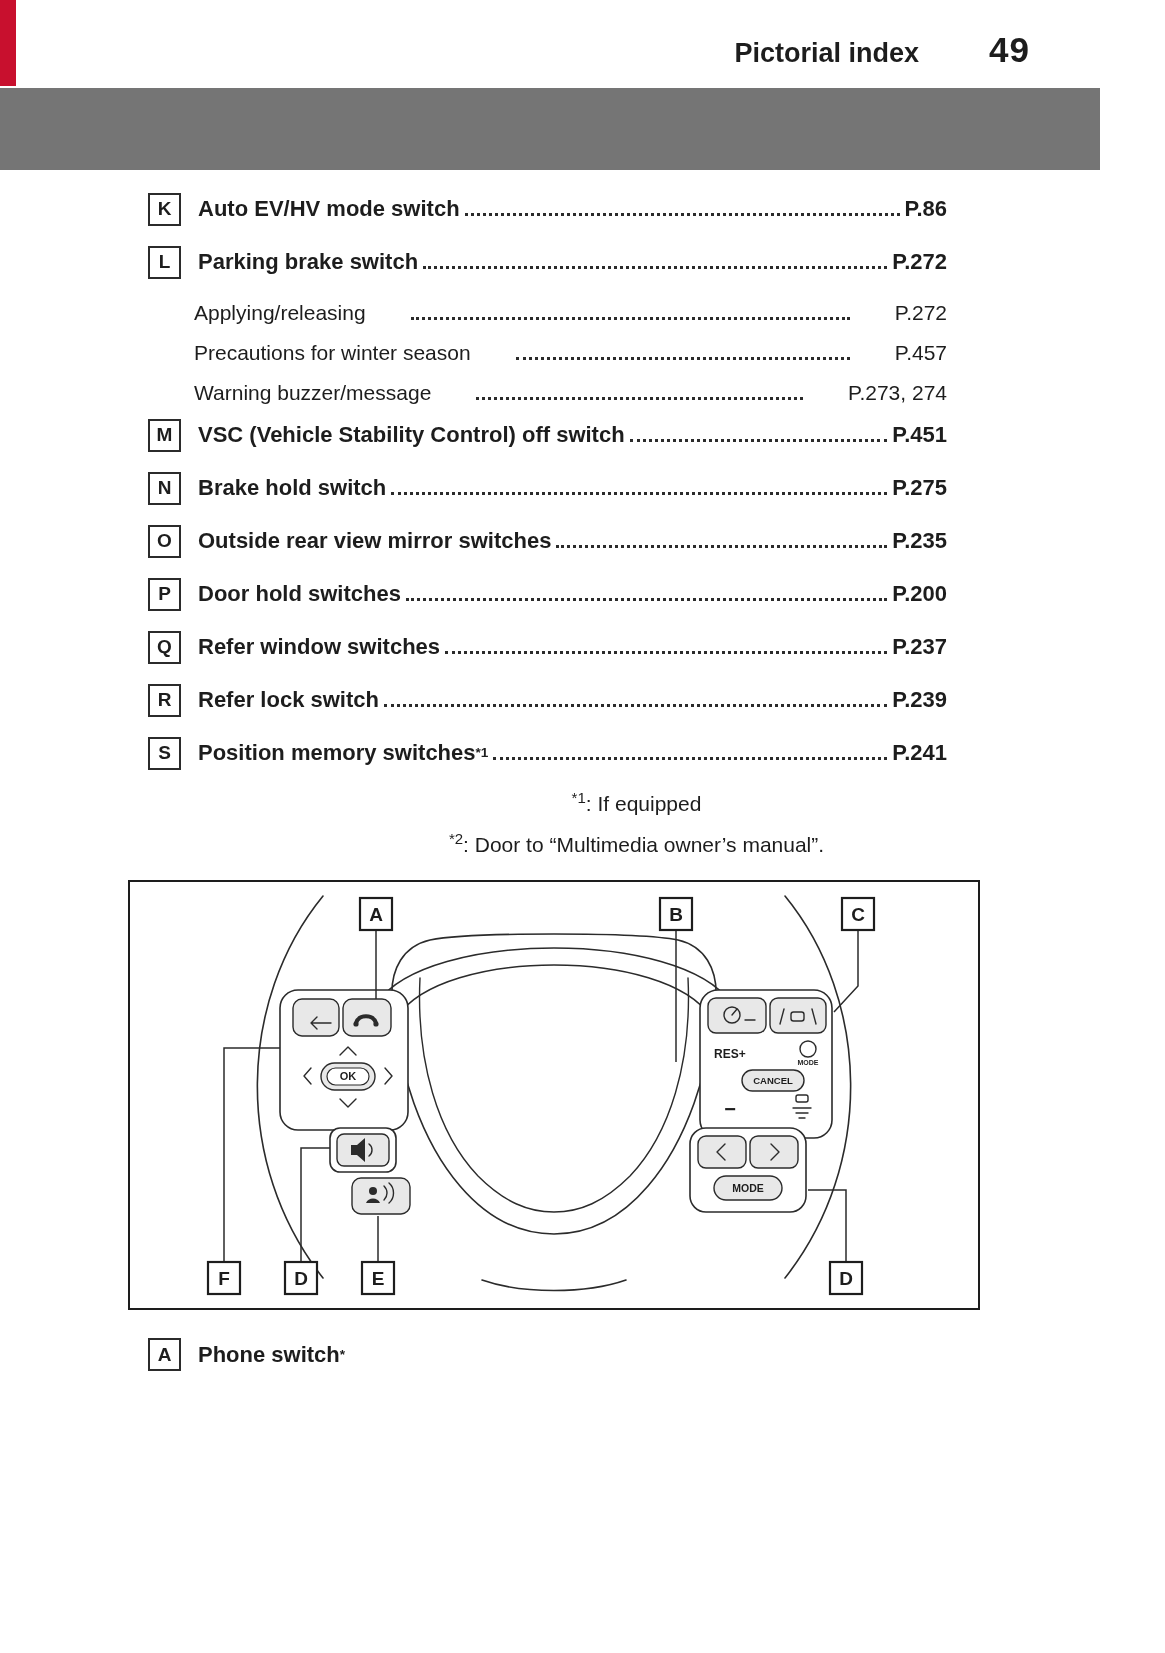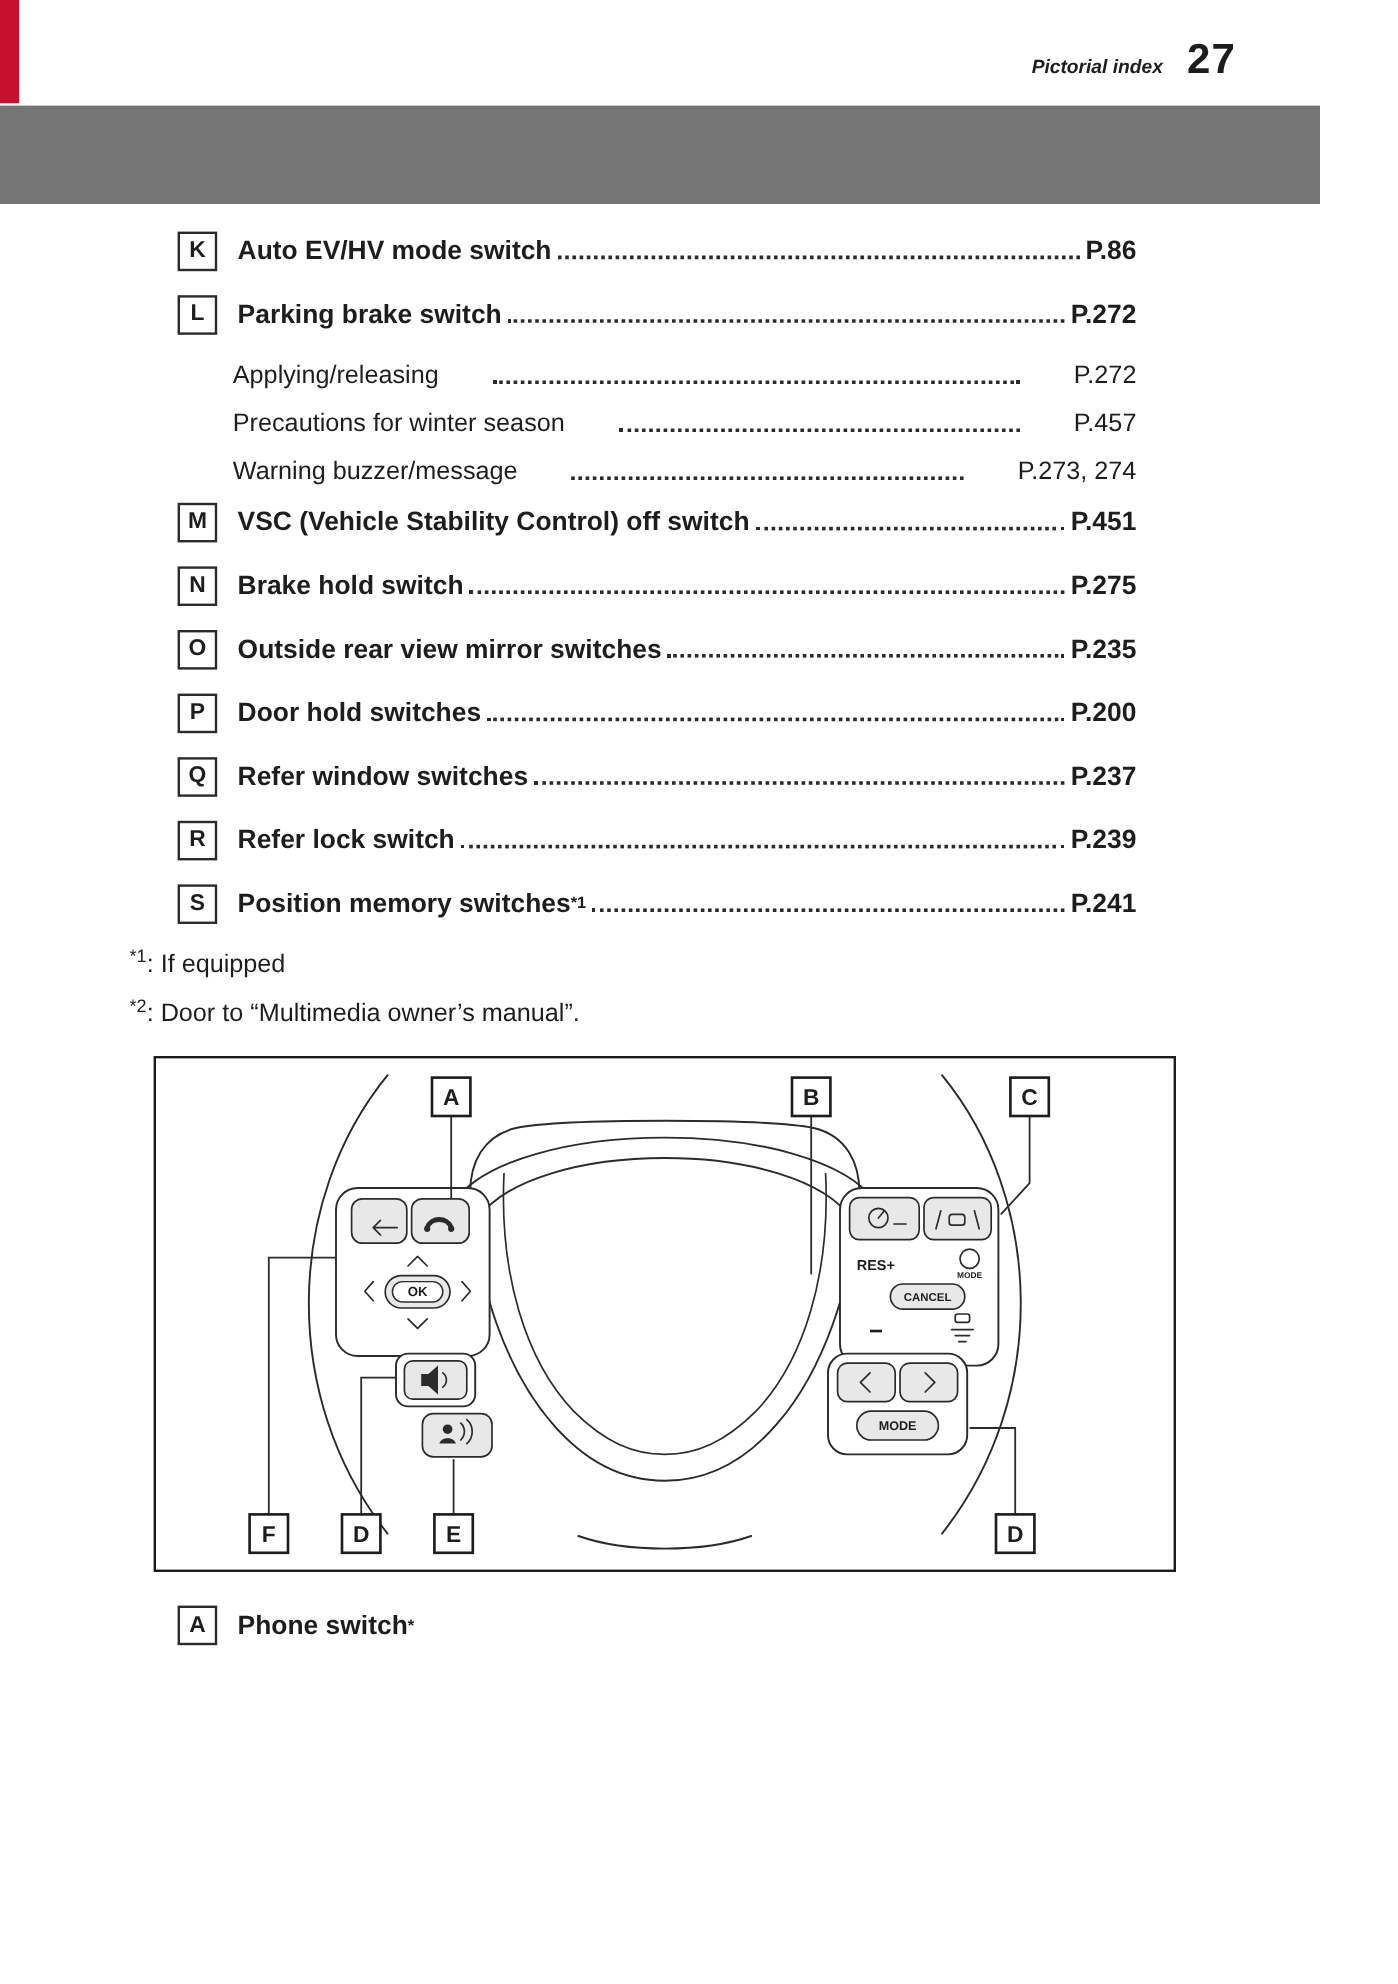--- a/index.html
+++ b/index.html
@@ -4,41 +4,41 @@
 <style>
   html,body{margin:0;padding:0;background:#ffffff;}
   .page{
     width:1165px;height:1653px;position:relative;overflow:hidden;
     background:#ffffff;color:#1d1d1d;
     font-family:"Liberation Sans",sans-serif;
   }
   
   .header{height:88px;display:flex;justify-content:flex-end;align-items:baseline;
     padding:30px 135px 0 0;box-sizing:border-box;}
-  .header-title{font-size:16px;font-weight:bold;margin-right:20px;font-style:italic;}
+  .header-title{font-size:27px;font-weight:bold;margin-right:70px;}
   .page-num{font-size:35px;font-weight:bold;letter-spacing:1px;}
   .spine-tab{position:absolute;left:0;top:0;width:16px;height:86px;background:#c8102e;}
   .section-band{width:1100px;height:82px;background:#757575;}
   
   .index{margin:22px 218px 0 148px;}
   .row{display:flex;align-items:center;}
   .row.main{margin-bottom:19px;font-weight:bold;font-size:22px;line-height:34px;}
   .row.sub{margin:0 0 10px 46px;font-size:21px;line-height:30px;font-weight:normal;gap:40px;}
   .letterbox{width:29px;height:29px;border:2px solid #2b2b2b;display:flex;align-items:center;
     justify-content:center;font-size:19px;font-weight:bold;margin-right:17px;flex:0 0 auto;
     box-sizing:content-box;background:#fff;}
   .lbl{white-space:nowrap;}
   .leader{flex:1;border-bottom:3px dotted #2b2b2b;margin:0 5px;min-width:28px;
     transform:translateY(5px);}
   .pageno{white-space:nowrap;font-weight:bold;font-size:22px;}
   .row.sub .pageno{font-weight:normal;font-size:21px;}
   sup.mark{font-size:0.62em;vertical-align:super;line-height:0;}
   
   .footnotes{margin:18px 0 0 108px;font-size:21px;}
-  .footnote{margin-bottom:11px;line-height:30px;}
+  .footnote{margin-bottom:11px;line-height:30px;text-align:center;}
   .footnote sup{font-size:15px;vertical-align:super;line-height:0;}
   
   .diagram-box{margin:20px 0 0 128px;width:848px;height:426px;border:2px solid #1d1d1d;
     background:#fff;}
   svg .ln{stroke:#2b2b2b;stroke-width:1.6;fill:none;stroke-linecap:round;stroke-linejoin:round;}
   svg .thin{stroke-width:1.4;}
   svg .lead{stroke:#2b2b2b;stroke-width:1.5;fill:none;}
   svg .btn{fill:#e8e8e8;stroke:#2b2b2b;stroke-width:1.4;}
   svg .panel{fill:#ffffff;stroke:#2b2b2b;stroke-width:1.6;}
   svg .callout{fill:#ffffff;stroke:#1d1d1d;stroke-width:2.2;}
@@ -55,21 +55,21 @@
 </style>
 </head>
 <body>
 
 <div class="page">
 
   <div class="spine-tab"></div>
 
   <div class="header">
     <span class="header-title">Pictorial index</span>
-    <span class="page-num">27</span>
+    <span class="page-num">49</span>
   </div>
 
   <div class="section-band"></div>
 
   <div class="index">
 
     <div class="row main">
       <span class="letterbox">K</span>
       <span class="lbl">Auto EV/HV mode switch</span>
       <span class="leader"></span>

